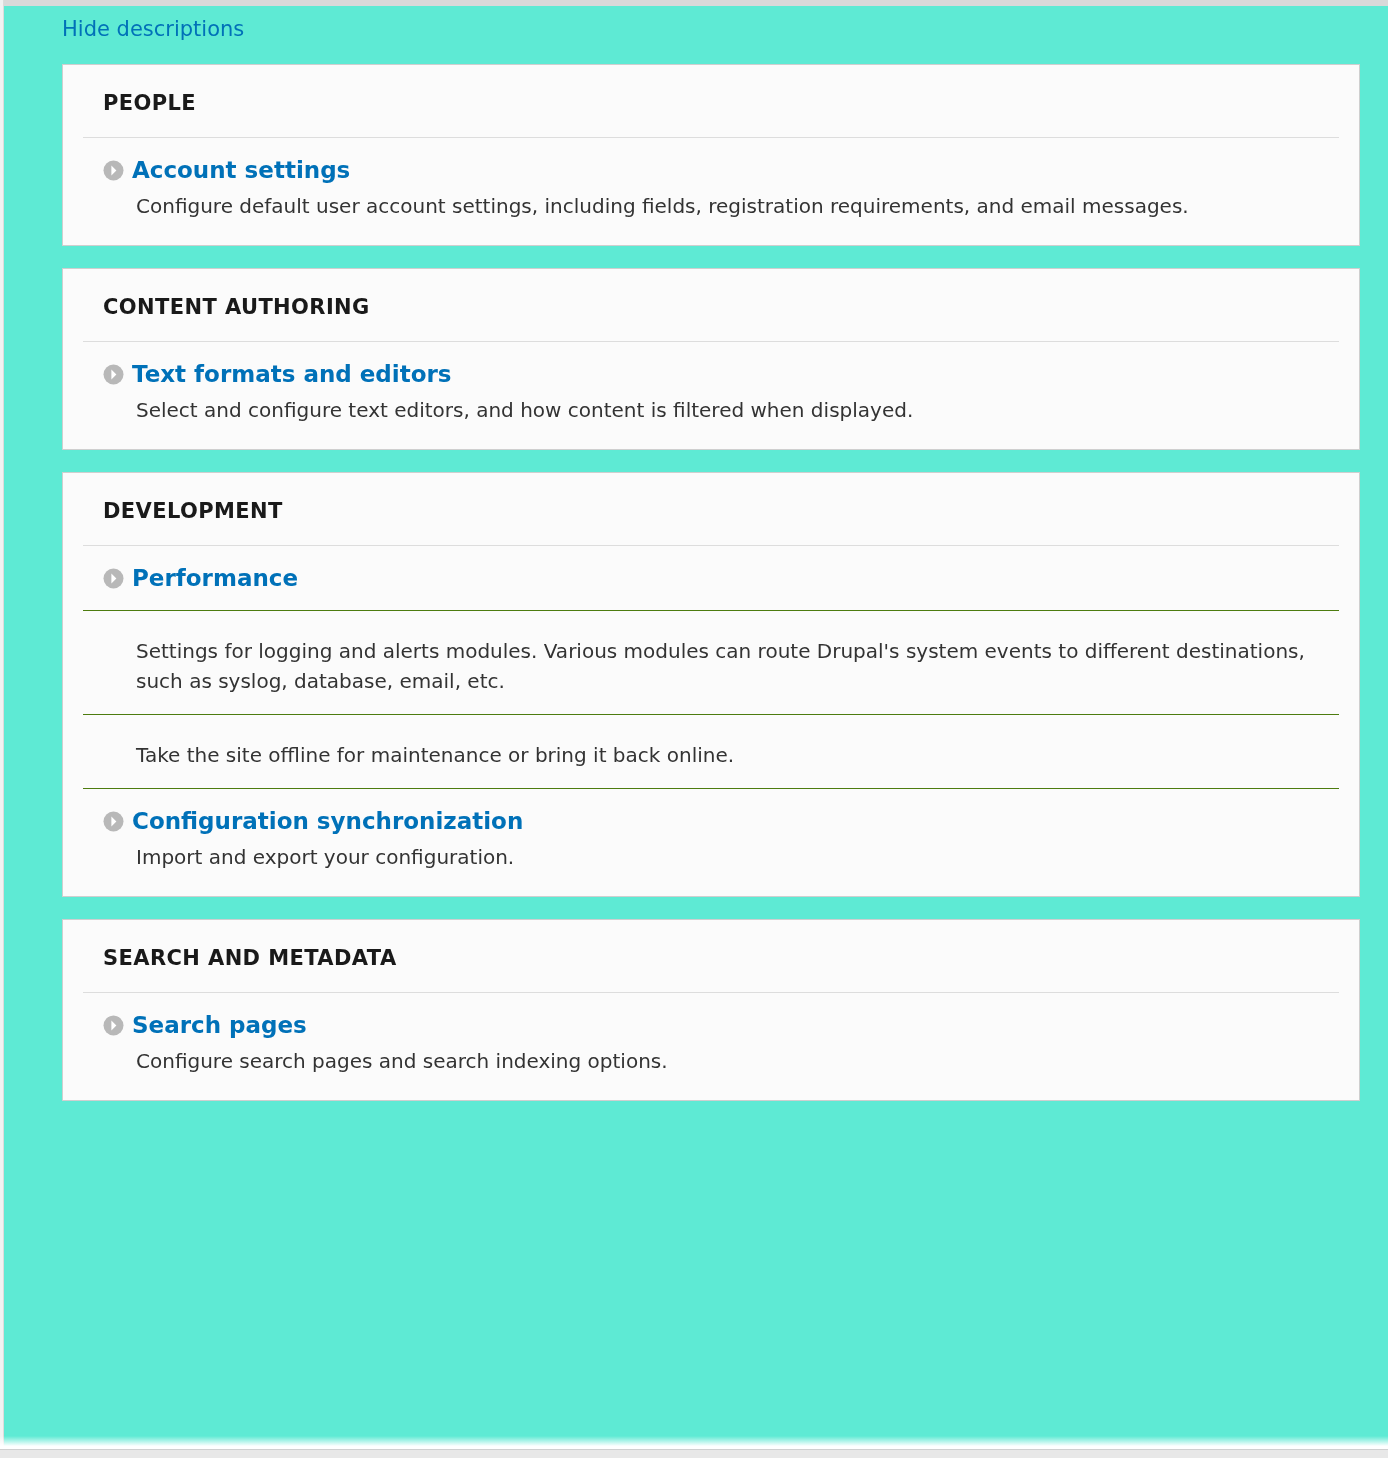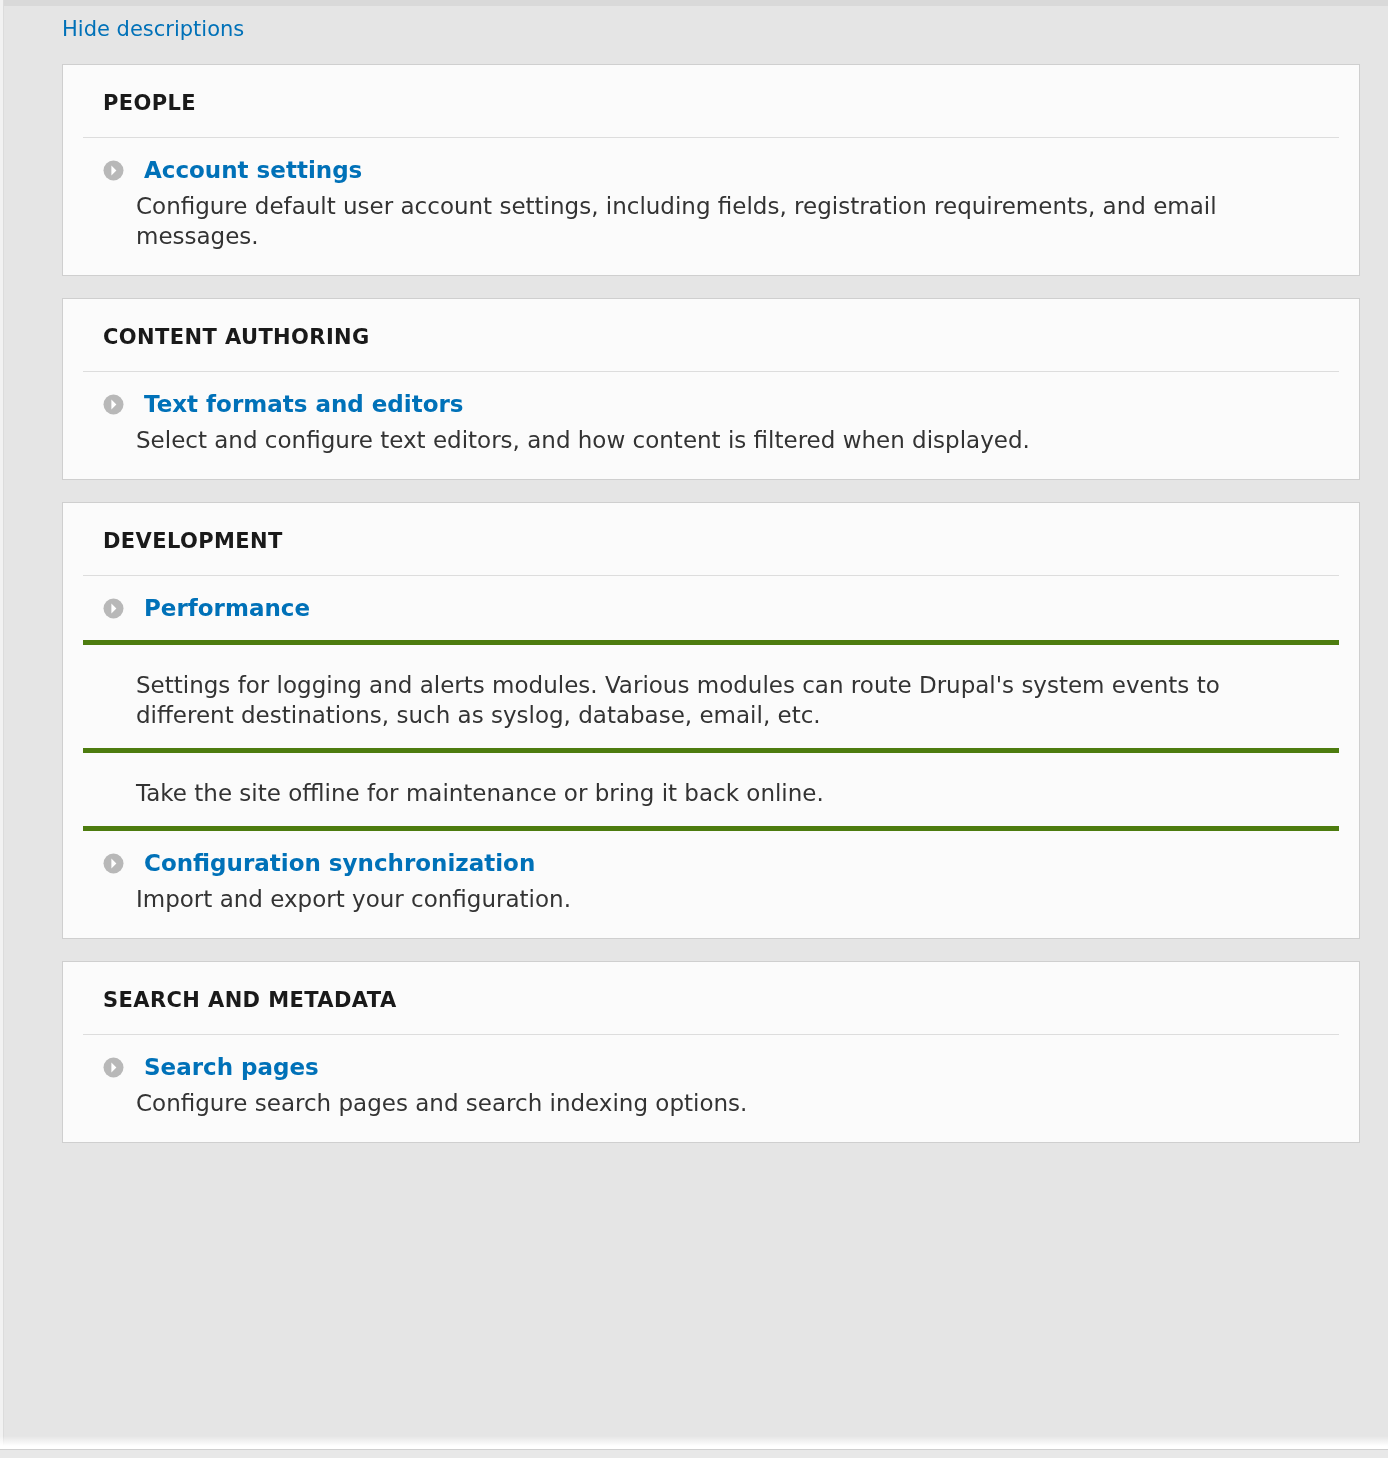--- a/index.html
+++ b/index.html
@@ -37,21 +37,21 @@
     border-top: 1px solid #cfcfcf;
   }
 
   .page {
     position: absolute;
     top: 6px;
     left: 4px;
     right: 0;
     bottom: 8px;
     overflow: hidden;
-    background: #e5e5e5;
+    background: #5eead4;
   }
 
   .hide-desc {
     display: inline-block;
     color: #0071b8;
     font-size: 21px;
     line-height: 26px;
     margin: 10px 0 0 58px;
     text-decoration: none;
     font-family: "DejaVu Sans", "Liberation Sans", sans-serif;
@@ -71,27 +71,27 @@
     padding: 26px 0 22px 20px;
     margin: 0 20px;
     border-bottom: 1px solid #dddddd;
     text-transform: uppercase;
   }
   .panel-body {
     padding: 0 20px 6px 20px;
   }
   .item {
     padding: 18px 0 18px 0;
-    border-bottom: 5px solid #4d7c0f;
+    border-bottom: 1px solid #4d7c0f;
   }
   .item:last-child { border-bottom: none; }
   .item-head {
     display: flex;
     align-items: center;
-    gap: 20px;
+    gap: 8px;
     padding-left: 20px;
     position: relative;
   }
   .arrow-icon {
     flex: 0 0 auto;
     width: 21px;
     height: 21px;
     display: inline-block;
     line-height: 0;
   }
@@ -101,21 +101,21 @@
     font-weight: bold;
     text-decoration: none;
     line-height: 28px;
     font-family: "DejaVu Sans", "Liberation Sans", sans-serif;
   }
   .item-link.visited {
     color: #1565a8;
     text-decoration: underline;
   }
   .item-desc {
-    font-size: 23px;
+    font-size: 20px;
     line-height: 30px;
     color: #333333;
     margin: 7px 0 0 0;
     padding-left: 53px;
     max-width: 1180px;
   }
   .highlight-box {
     position: absolute;
     left: 8px;
     top: -9px;

